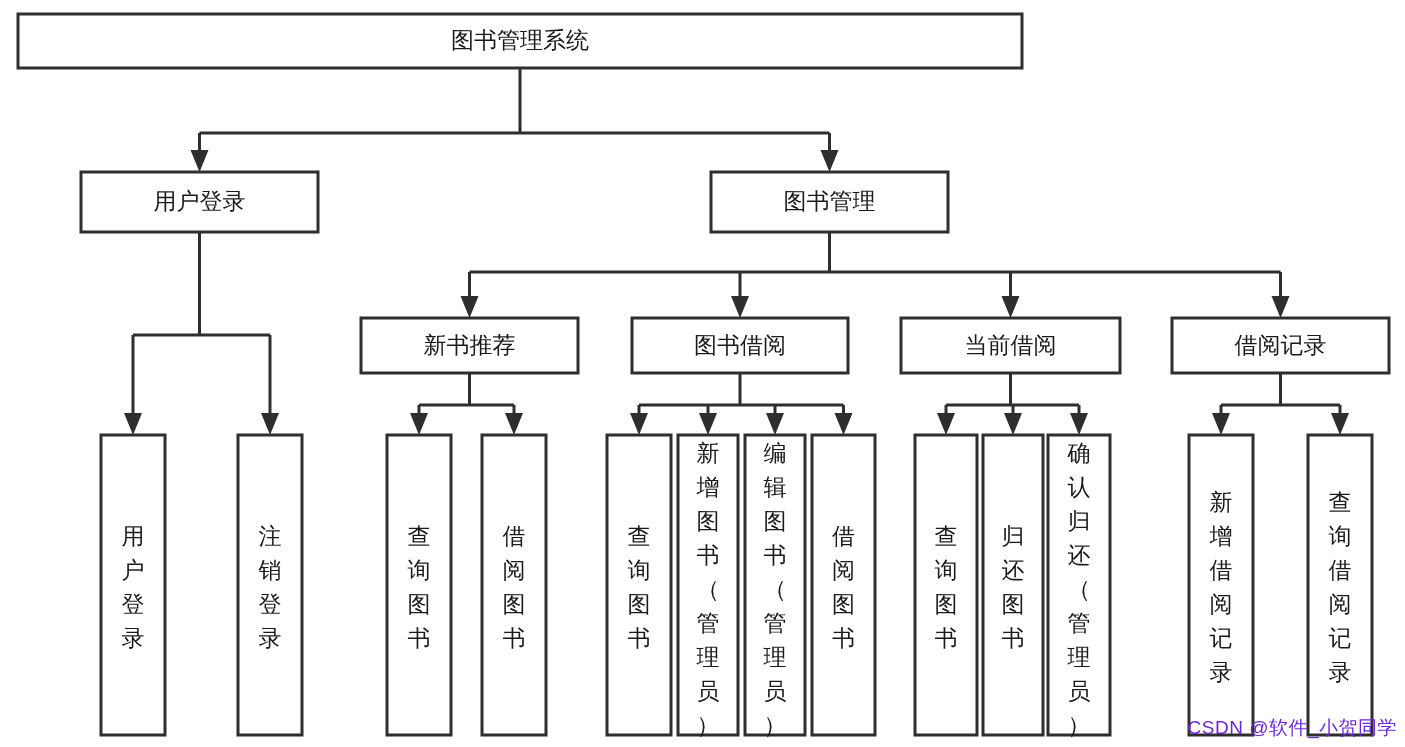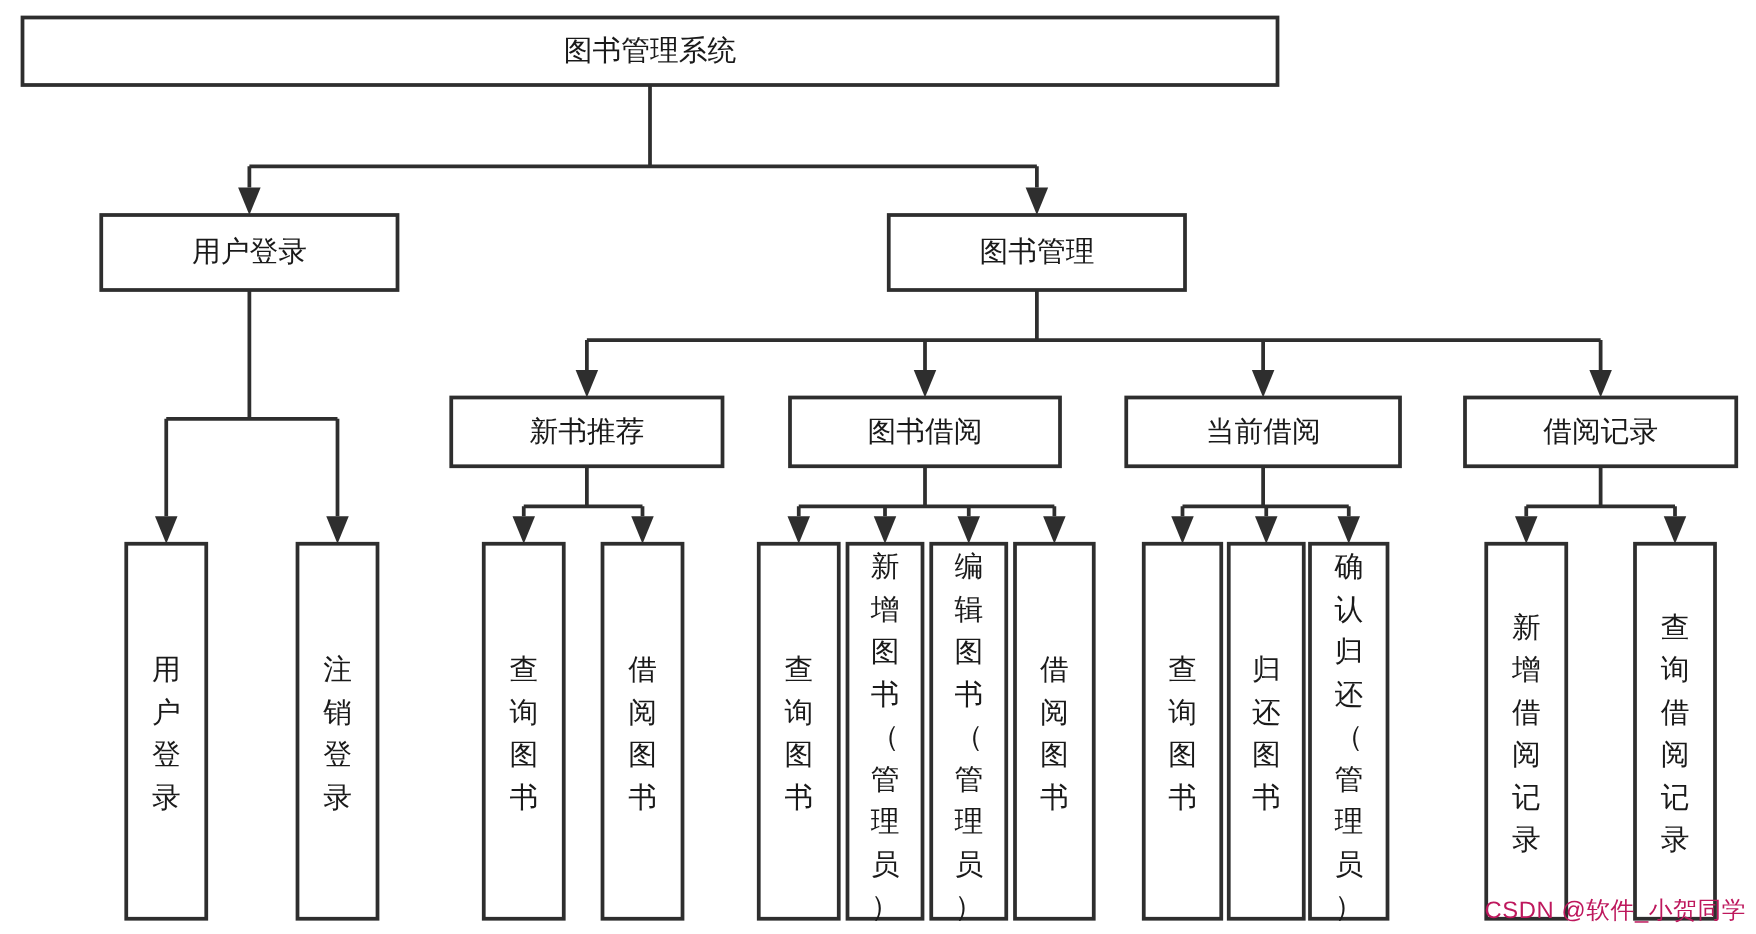--- a/index.html
+++ b/index.html
@@ -59,21 +59,21 @@
   .arrow-head {
     fill: #2e2e2e;
     stroke: none;
   }
   .watermark-text {
     position: absolute;
     right: 8px;
     bottom: 6px;
     font-family: "Liberation Sans", "DejaVu Sans", sans-serif;
     font-size: 19px;
-    color: #be185d;
+    color: #6d28d9;
     letter-spacing: 0.5px;
     user-select: none;
     pointer-events: none;
     white-space: nowrap;
   }
 </style>
 </head>
 <body>
 
 <div id="diagram-root">

